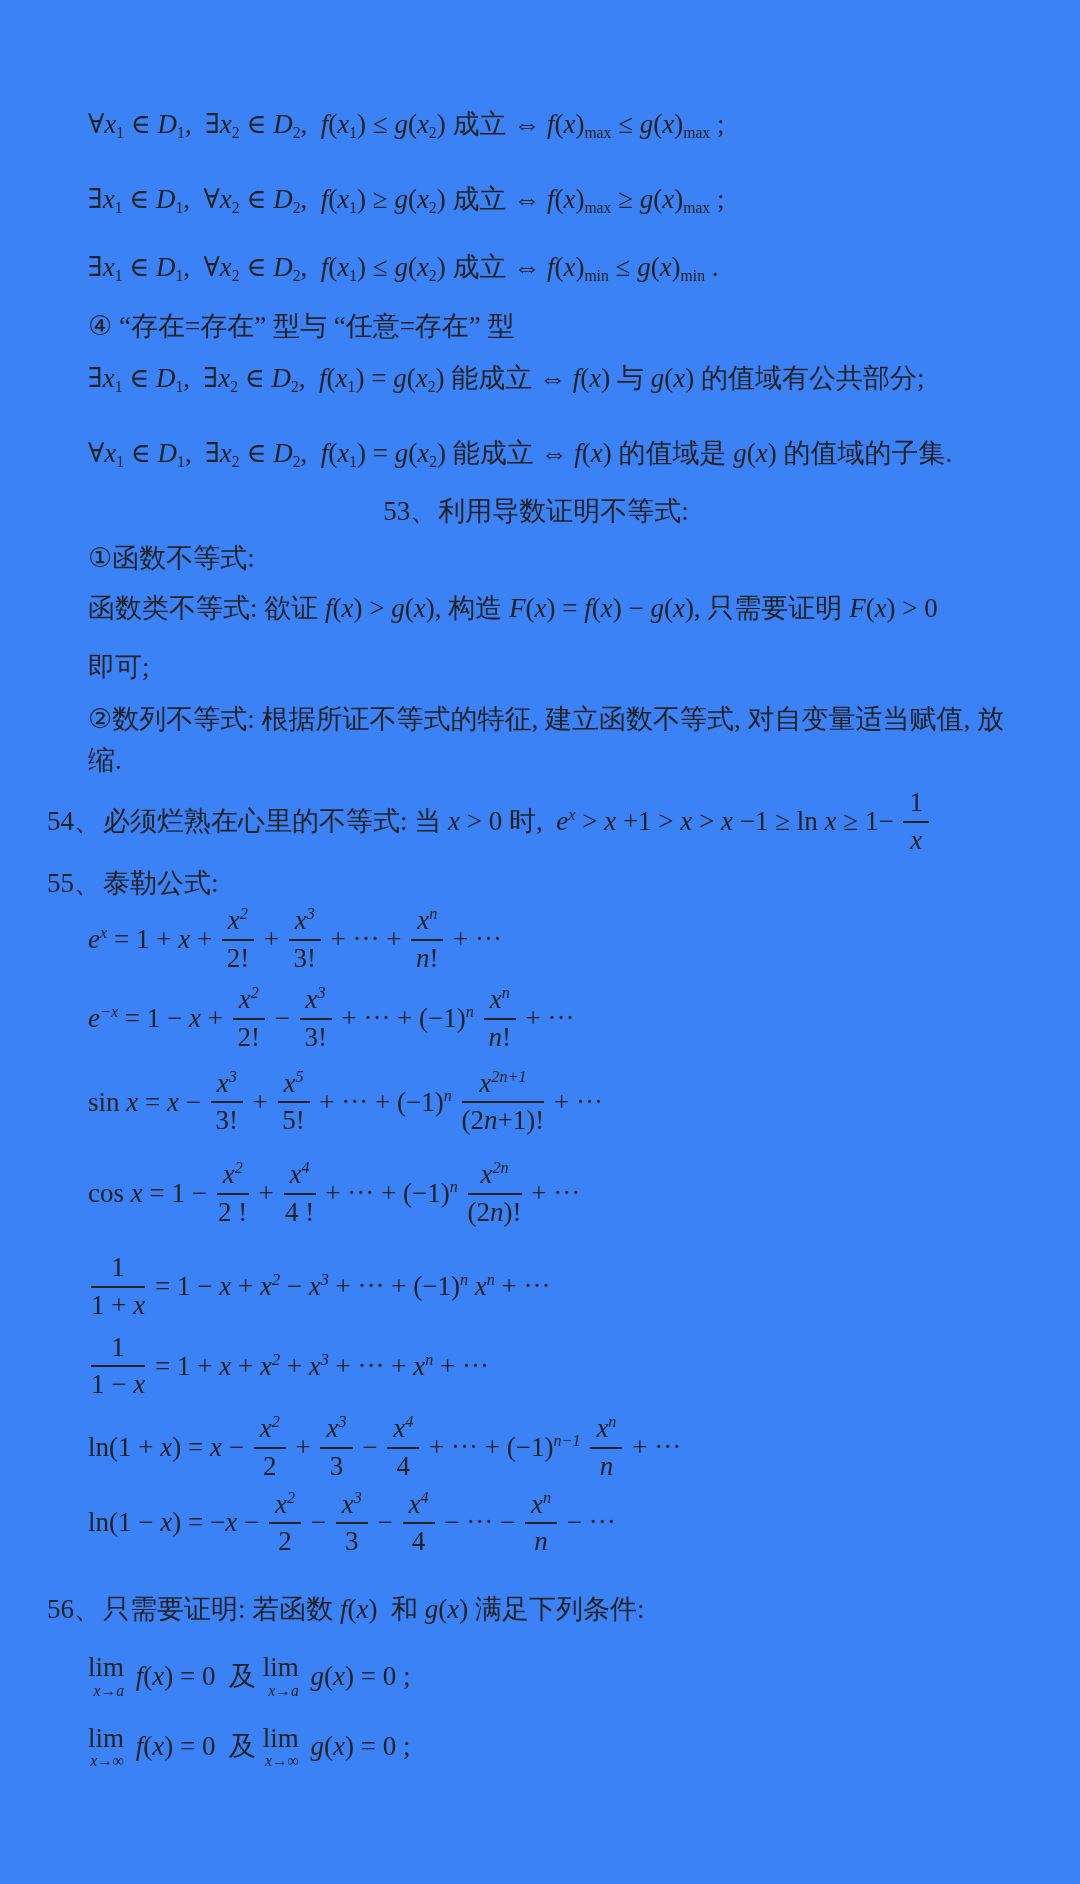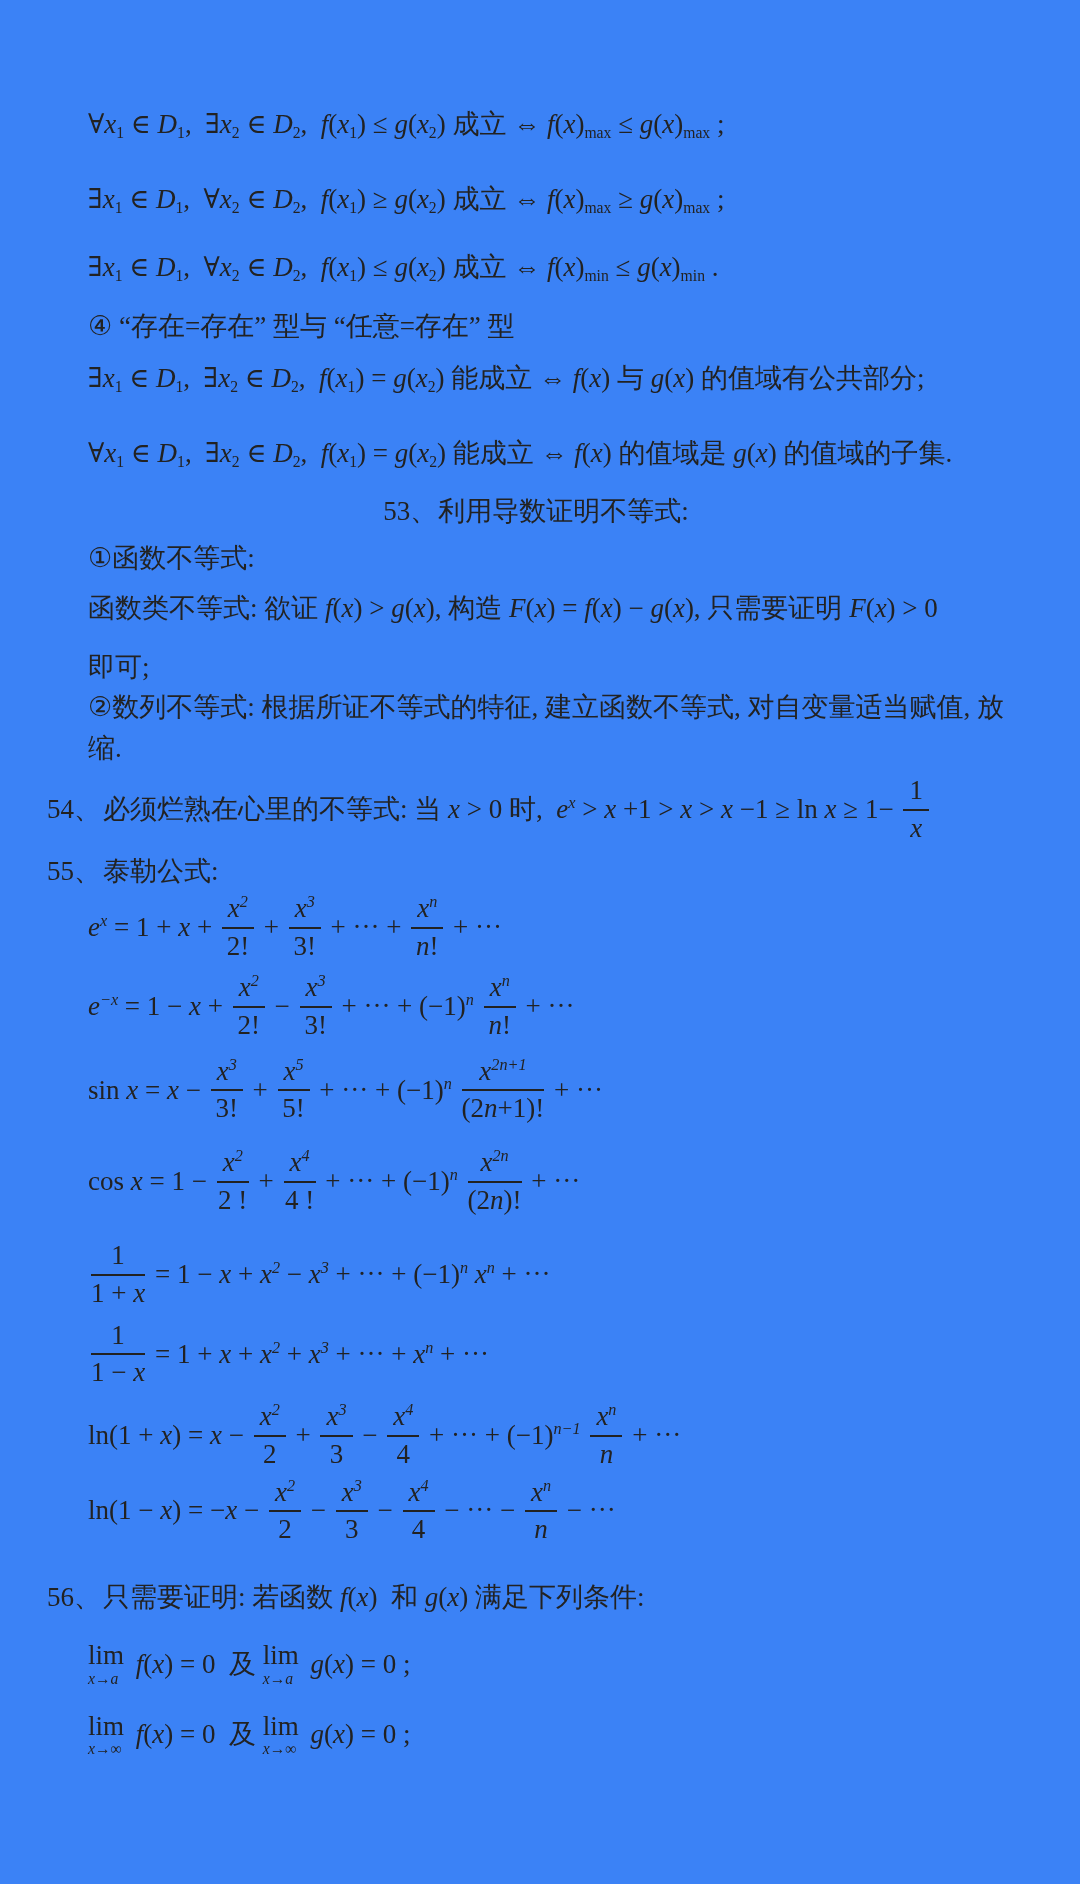--- a/index.html
+++ b/index.html
@@ -12,39 +12,39 @@
   .row{display:block;line-height:1.5;white-space:pre-wrap;padding-left:41px;}
   .row.numbered{padding-left:0;}
   .num{display:inline-block;min-width:56px;}
   .body{display:inline;}
   .v{font-style:italic;}
   sup{font-size:60%;line-height:0;vertical-align:0.6em;}
   sub{font-size:58%;line-height:0;vertical-align:-0.3em;}
   .frac{display:inline-block;vertical-align:middle;text-align:center;margin:0 3px;position:relative;top:-2px;}
   .fnum{display:block;padding:0 6px 3px;border-bottom:2px solid #222;line-height:1.1;}
   .fden{display:block;padding-top:3px;line-height:1.1;}
-  .lim{display:inline-block;text-align:left;vertical-align:middle;margin-right:5px;position:relative;top:-2px;}
+  .lim{display:inline-block;text-align:right;vertical-align:middle;margin-right:5px;position:relative;top:-2px;}
   .ltop{display:block;line-height:1.05;}
   .lbot{display:block;font-size:58%;line-height:1.15;}
 </style>
 </head>
 <body>
 
 <main class="page" style="background: #3b82f6; color: rgb(34, 34, 34);">
     <div class="row" style="margin-top: 0px;"><span class="body"><span>∀</span><span class="v">x</span><sub>1</sub><span> ∈ </span><span class="v">D</span><sub>1</sub><span>,  </span><span>∃</span><span class="v">x</span><sub>2</sub><span> ∈ </span><span class="v">D</span><sub>2</sub><span>,  </span><span class="v">f</span><span>(</span><span class="v">x</span><sub>1</sub><span>) ≤ </span><span class="v">g</span><span>(</span><span class="v">x</span><sub>2</sub><span>) 成立 ⇔ </span><span class="v">f</span><span>(</span><span class="v">x</span><span>)</span><sub>max</sub><span> ≤ </span><span class="v">g</span><span>(</span><span class="v">x</span><span>)</span><sub>max</sub><span> ;</span></span></div>
     <div class="row" style="margin-top: 34px;"><span class="body"><span>∃</span><span class="v">x</span><sub>1</sub><span> ∈ </span><span class="v">D</span><sub>1</sub><span>,  </span><span>∀</span><span class="v">x</span><sub>2</sub><span> ∈ </span><span class="v">D</span><sub>2</sub><span>,  </span><span class="v">f</span><span>(</span><span class="v">x</span><sub>1</sub><span>) ≥ </span><span class="v">g</span><span>(</span><span class="v">x</span><sub>2</sub><span>) 成立 ⇔ </span><span class="v">f</span><span>(</span><span class="v">x</span><span>)</span><sub>max</sub><span> ≥ </span><span class="v">g</span><span>(</span><span class="v">x</span><span>)</span><sub>max</sub><span> ;</span></span></div>
     <div class="row" style="margin-top: 28px;"><span class="body"><span>∃</span><span class="v">x</span><sub>1</sub><span> ∈ </span><span class="v">D</span><sub>1</sub><span>,  </span><span>∀</span><span class="v">x</span><sub>2</sub><span> ∈ </span><span class="v">D</span><sub>2</sub><span>,  </span><span class="v">f</span><span>(</span><span class="v">x</span><sub>1</sub><span>) ≤ </span><span class="v">g</span><span>(</span><span class="v">x</span><sub>2</sub><span>) 成立 ⇔ </span><span class="v">f</span><span>(</span><span class="v">x</span><span>)</span><sub>min</sub><span> ≤ </span><span class="v">g</span><span>(</span><span class="v">x</span><span>)</span><sub>min</sub><span> .</span></span></div>
     <div class="row" style="margin-top: 18px;"><span class="body"><span>④ “存在=存在” 型与 “任意=存在” 型</span></span></div>
     <div class="row" style="margin-top: 12px;"><span class="body"><span>∃</span><span class="v">x</span><sub>1</sub><span> ∈ </span><span class="v">D</span><sub>1</sub><span>,  </span><span>∃</span><span class="v">x</span><sub>2</sub><span> ∈ </span><span class="v">D</span><sub>2</sub><span>,  </span><span class="v">f</span><span>(</span><span class="v">x</span><sub>1</sub><span>) = </span><span class="v">g</span><span>(</span><span class="v">x</span><sub>2</sub><span>) 能成立 ⇔ </span><span class="v">f</span><span>(</span><span class="v">x</span><span>) 与 </span><span class="v">g</span><span>(</span><span class="v">x</span><span>) 的值域有公共部分;</span></span></div>
     <div class="row" style="margin-top: 34px;"><span class="body"><span>∀</span><span class="v">x</span><sub>1</sub><span> ∈ </span><span class="v">D</span><sub>1</sub><span>,  </span><span>∃</span><span class="v">x</span><sub>2</sub><span> ∈ </span><span class="v">D</span><sub>2</sub><span>,  </span><span class="v">f</span><span>(</span><span class="v">x</span><sub>1</sub><span>) = </span><span class="v">g</span><span>(</span><span class="v">x</span><sub>2</sub><span>) 能成立 ⇔ </span><span class="v">f</span><span>(</span><span class="v">x</span><span>) 的值域是 </span><span class="v">g</span><span>(</span><span class="v">x</span><span>) 的值域的子集.</span></span></div>
     <div class="row numbered" style="margin-top: 18px; text-align: center;"><span class="num">53、</span><span class="body"><span>利用导数证明不等式:</span></span></div>
     <div class="row" style="margin-top: 6px;"><span class="body"><span>①函数不等式:</span></span></div>
     <div class="row" style="margin-top: 10px;"><span class="body"><span>函数类不等式: 欲证 </span><span class="v">f</span><span>(</span><span class="v">x</span><span>) &gt; </span><span class="v">g</span><span>(</span><span class="v">x</span><span>), 构造 </span><span class="v">F</span><span>(</span><span class="v">x</span><span>) = </span><span class="v">f</span><span>(</span><span class="v">x</span><span>) − </span><span class="v">g</span><span>(</span><span class="v">x</span><span>), 只需要证明 </span><span class="v">F</span><span>(</span><span class="v">x</span><span>) &gt; 0</span></span></div>
     <div class="row" style="margin-top: 18px;"><span class="body"><span>即可;</span></span></div>
-    <div class="row" style="margin-top: 0;"><span class="body"><span>②数列不等式: 根据所证不等式的特征, 建立函数不等式, 对自变量适当赋值, 放</span></span></div>
+    <div class="row" style="margin-top: 12px;"><span class="body"><span>②数列不等式: 根据所证不等式的特征, 建立函数不等式, 对自变量适当赋值, 放</span></span></div>
     <div class="row" style="margin-top: 0px;"><span class="body"><span>缩.</span></span></div>
     <div class="row numbered" style="margin-top: 10px;"><span class="num">54、</span><span class="body"><span>必须烂熟在心里的不等式: 当 </span><span class="v">x</span><span> &gt; 0 时,  </span><span class="v">e</span><sup class="v">x</sup><span> &gt; </span><span class="v">x</span><span> +1 &gt; </span><span class="v">x</span><span> &gt; </span><span class="v">x</span><span> −1 ≥ ln </span><span class="v">x</span><span> ≥ 1− </span><span class="frac"><span class="fnum"><span>1</span></span><span class="fden"><span class="v">x</span></span></span></span></div>
     <div class="row numbered" style="margin-top: 6px;"><span class="num">55、</span><span class="body"><span>泰勒公式:</span></span></div>
     <div class="row" style="margin-top: 4px;"><span class="body"><span class="v">e</span><sup class="v">x</sup><span> = 1 + </span><span class="v">x</span><span> + </span><span class="frac"><span class="fnum"><span class="v">x</span><sup class="v">2</sup></span><span class="fden"><span>2!</span></span></span><span> + </span><span class="frac"><span class="fnum"><span class="v">x</span><sup class="v">3</sup></span><span class="fden"><span>3!</span></span></span><span> + ··· + </span><span class="frac"><span class="fnum"><span class="v">x</span><sup class="v">n</sup></span><span class="fden"><span class="v">n</span><span>!</span></span></span><span> + ···</span></span></div>
     <div class="row" style="margin-top: 12px;"><span class="body"><span class="v">e</span><sup class="v">−x</sup><span> = 1 − </span><span class="v">x</span><span> + </span><span class="frac"><span class="fnum"><span class="v">x</span><sup class="v">2</sup></span><span class="fden"><span>2!</span></span></span><span> − </span><span class="frac"><span class="fnum"><span class="v">x</span><sup class="v">3</sup></span><span class="fden"><span>3!</span></span></span><span> + ··· + (−1)</span><sup class="v">n</sup><span> </span><span class="frac"><span class="fnum"><span class="v">x</span><sup class="v">n</sup></span><span class="fden"><span class="v">n</span><span>!</span></span></span><span> + ···</span></span></div>
     <div class="row" style="margin-top: 16px;"><span class="body"><span>sin </span><span class="v">x</span><span> = </span><span class="v">x</span><span> − </span><span class="frac"><span class="fnum"><span class="v">x</span><sup class="v">3</sup></span><span class="fden"><span>3!</span></span></span><span> + </span><span class="frac"><span class="fnum"><span class="v">x</span><sup class="v">5</sup></span><span class="fden"><span>5!</span></span></span><span> + ··· + (−1)</span><sup class="v">n</sup><span> </span><span class="frac"><span class="fnum"><span class="v">x</span><sup class="v">2n+1</sup></span><span class="fden"><span>(2</span><span class="v">n</span><span>+1)!</span></span></span><span> + ···</span></span></div>
     <div class="row" style="margin-top: 24px;"><span class="body"><span>cos </span><span class="v">x</span><span> = 1 − </span><span class="frac"><span class="fnum"><span class="v">x</span><sup class="v">2</sup></span><span class="fden"><span>2 !</span></span></span><span> + </span><span class="frac"><span class="fnum"><span class="v">x</span><sup class="v">4</sup></span><span class="fden"><span>4 !</span></span></span><span> + ··· + (−1)</span><sup class="v">n</sup><span> </span><span class="frac"><span class="fnum"><span class="v">x</span><sup class="v">2n</sup></span><span class="fden"><span>(2</span><span class="v">n</span><span>)!</span></span></span><span> + ···</span></span></div>
     <div class="row" style="margin-top: 26px;"><span class="body"><span class="frac"><span class="fnum"><span>1</span></span><span class="fden"><span>1 + </span><span class="v">x</span></span></span><span> = 1 − </span><span class="v">x</span><span> + </span><span class="v">x</span><sup class="v">2</sup><span> − </span><span class="v">x</span><sup class="v">3</sup><span> + ··· + (−1)</span><sup class="v">n</sup><span> </span><span class="v">x</span><sup class="v">n</sup><span> + ···</span></span></div>
     <div class="row" style="margin-top: 12px;"><span class="body"><span class="frac"><span class="fnum"><span>1</span></span><span class="fden"><span>1 − </span><span class="v">x</span></span></span><span> = 1 + </span><span class="v">x</span><span> + </span><span class="v">x</span><sup class="v">2</sup><span> + </span><span class="v">x</span><sup class="v">3</sup><span> + ··· + </span><span class="v">x</span><sup class="v">n</sup><span> + ···</span></span></div>
     <div class="row" style="margin-top: 14px;"><span class="body"><span>ln(1 + </span><span class="v">x</span><span>) = </span><span class="v">x</span><span> − </span><span class="frac"><span class="fnum"><span class="v">x</span><sup class="v">2</sup></span><span class="fden"><span>2</span></span></span><span> + </span><span class="frac"><span class="fnum"><span class="v">x</span><sup class="v">3</sup></span><span class="fden"><span>3</span></span></span><span> − </span><span class="frac"><span class="fnum"><span class="v">x</span><sup class="v">4</sup></span><span class="fden"><span>4</span></span></span><span> + ··· + (−1)</span><sup class="v">n−1</sup><span> </span><span class="frac"><span class="fnum"><span class="v">x</span><sup class="v">n</sup></span><span class="fden"><span class="v">n</span></span></span><span> + ···</span></span></div>

